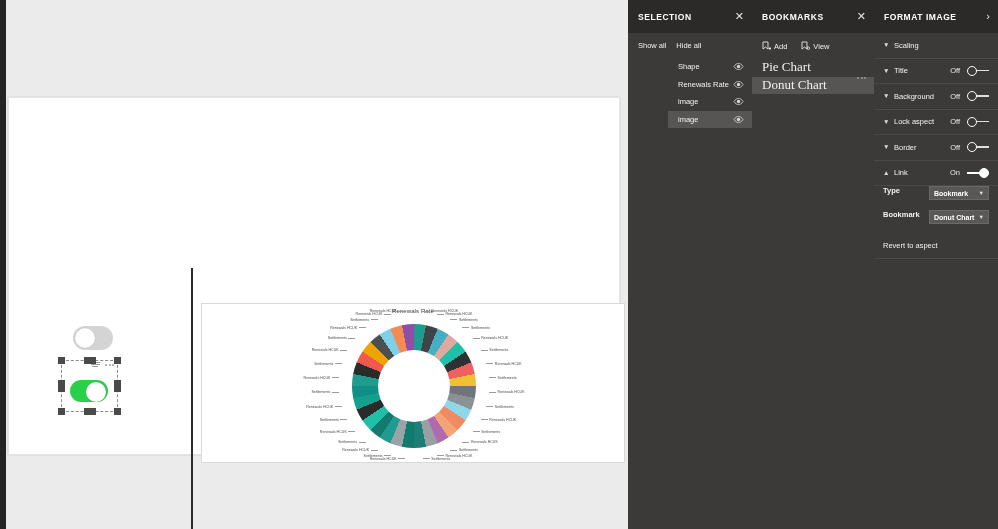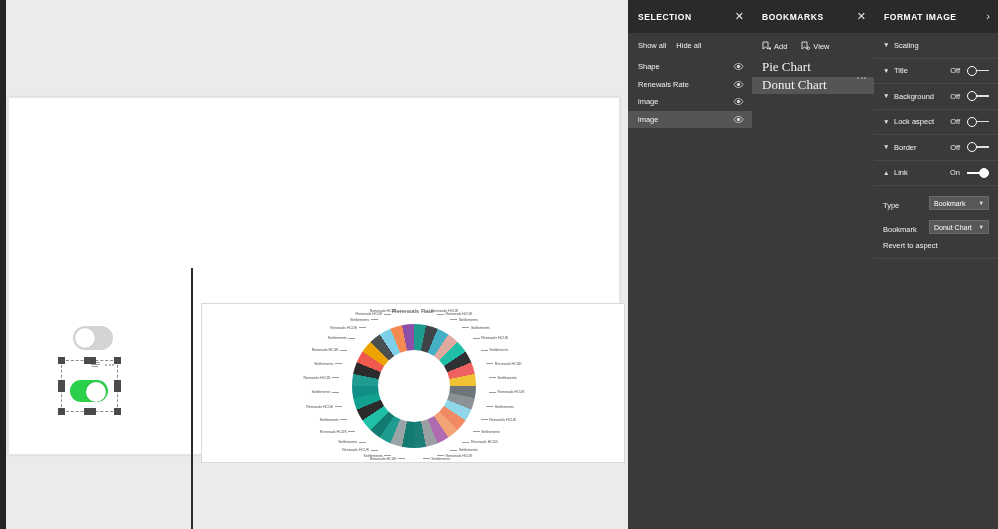--- a/index.html
+++ b/index.html
@@ -226,21 +226,21 @@
 
   .sel-actions {
     display: flex;
     gap: 10px;
     padding: 8px 10px 7px 10px;
     font-size: 7.5px;
     color: #f0f0f0;
   }
   .sel-actions span { cursor: pointer; }
 
-  .sel-list { padding-top: 1px; }
+  .sel-list { padding-top: 1px; padding-left: 40px; }
   .sel-row {
     display: flex;
     align-items: center;
     justify-content: space-between;
     height: 17.5px;
     padding: 0 8px 0 10px;
     font-size: 7.5px;
     color: #f2f2f2;
     cursor: pointer;
   }
@@ -329,25 +329,26 @@
     border-radius: 50%;
     border: 1.5px solid #ffffff;
     background: transparent;
     box-sizing: border-box;
   }
   .mini-toggle.on .mt-track { left: 0; right: auto; width: 13px; background: #ffffff; height: 2px; }
   .mini-toggle.on .mt-knob { left: auto; right: 0; background: #ffffff; border-color: #ffffff; }
 
   .fmt-field {
     display: flex;
-    align-items: flex-end;
+    align-items: flex-start;
     height: 24px;
     padding: 0 9px;
     font-size: 7.5px;
     color: #f2f2f2;
+    font-weight: bold;
   }
   .fmt-field .fld-label { flex: 0 0 46px; }
   .dropdown {
     flex: 1 1 auto;
     height: 14px;
     background: #5a5857;
     border: 1px solid #6b6968;
     display: flex;
     align-items: center;
     justify-content: space-between;

